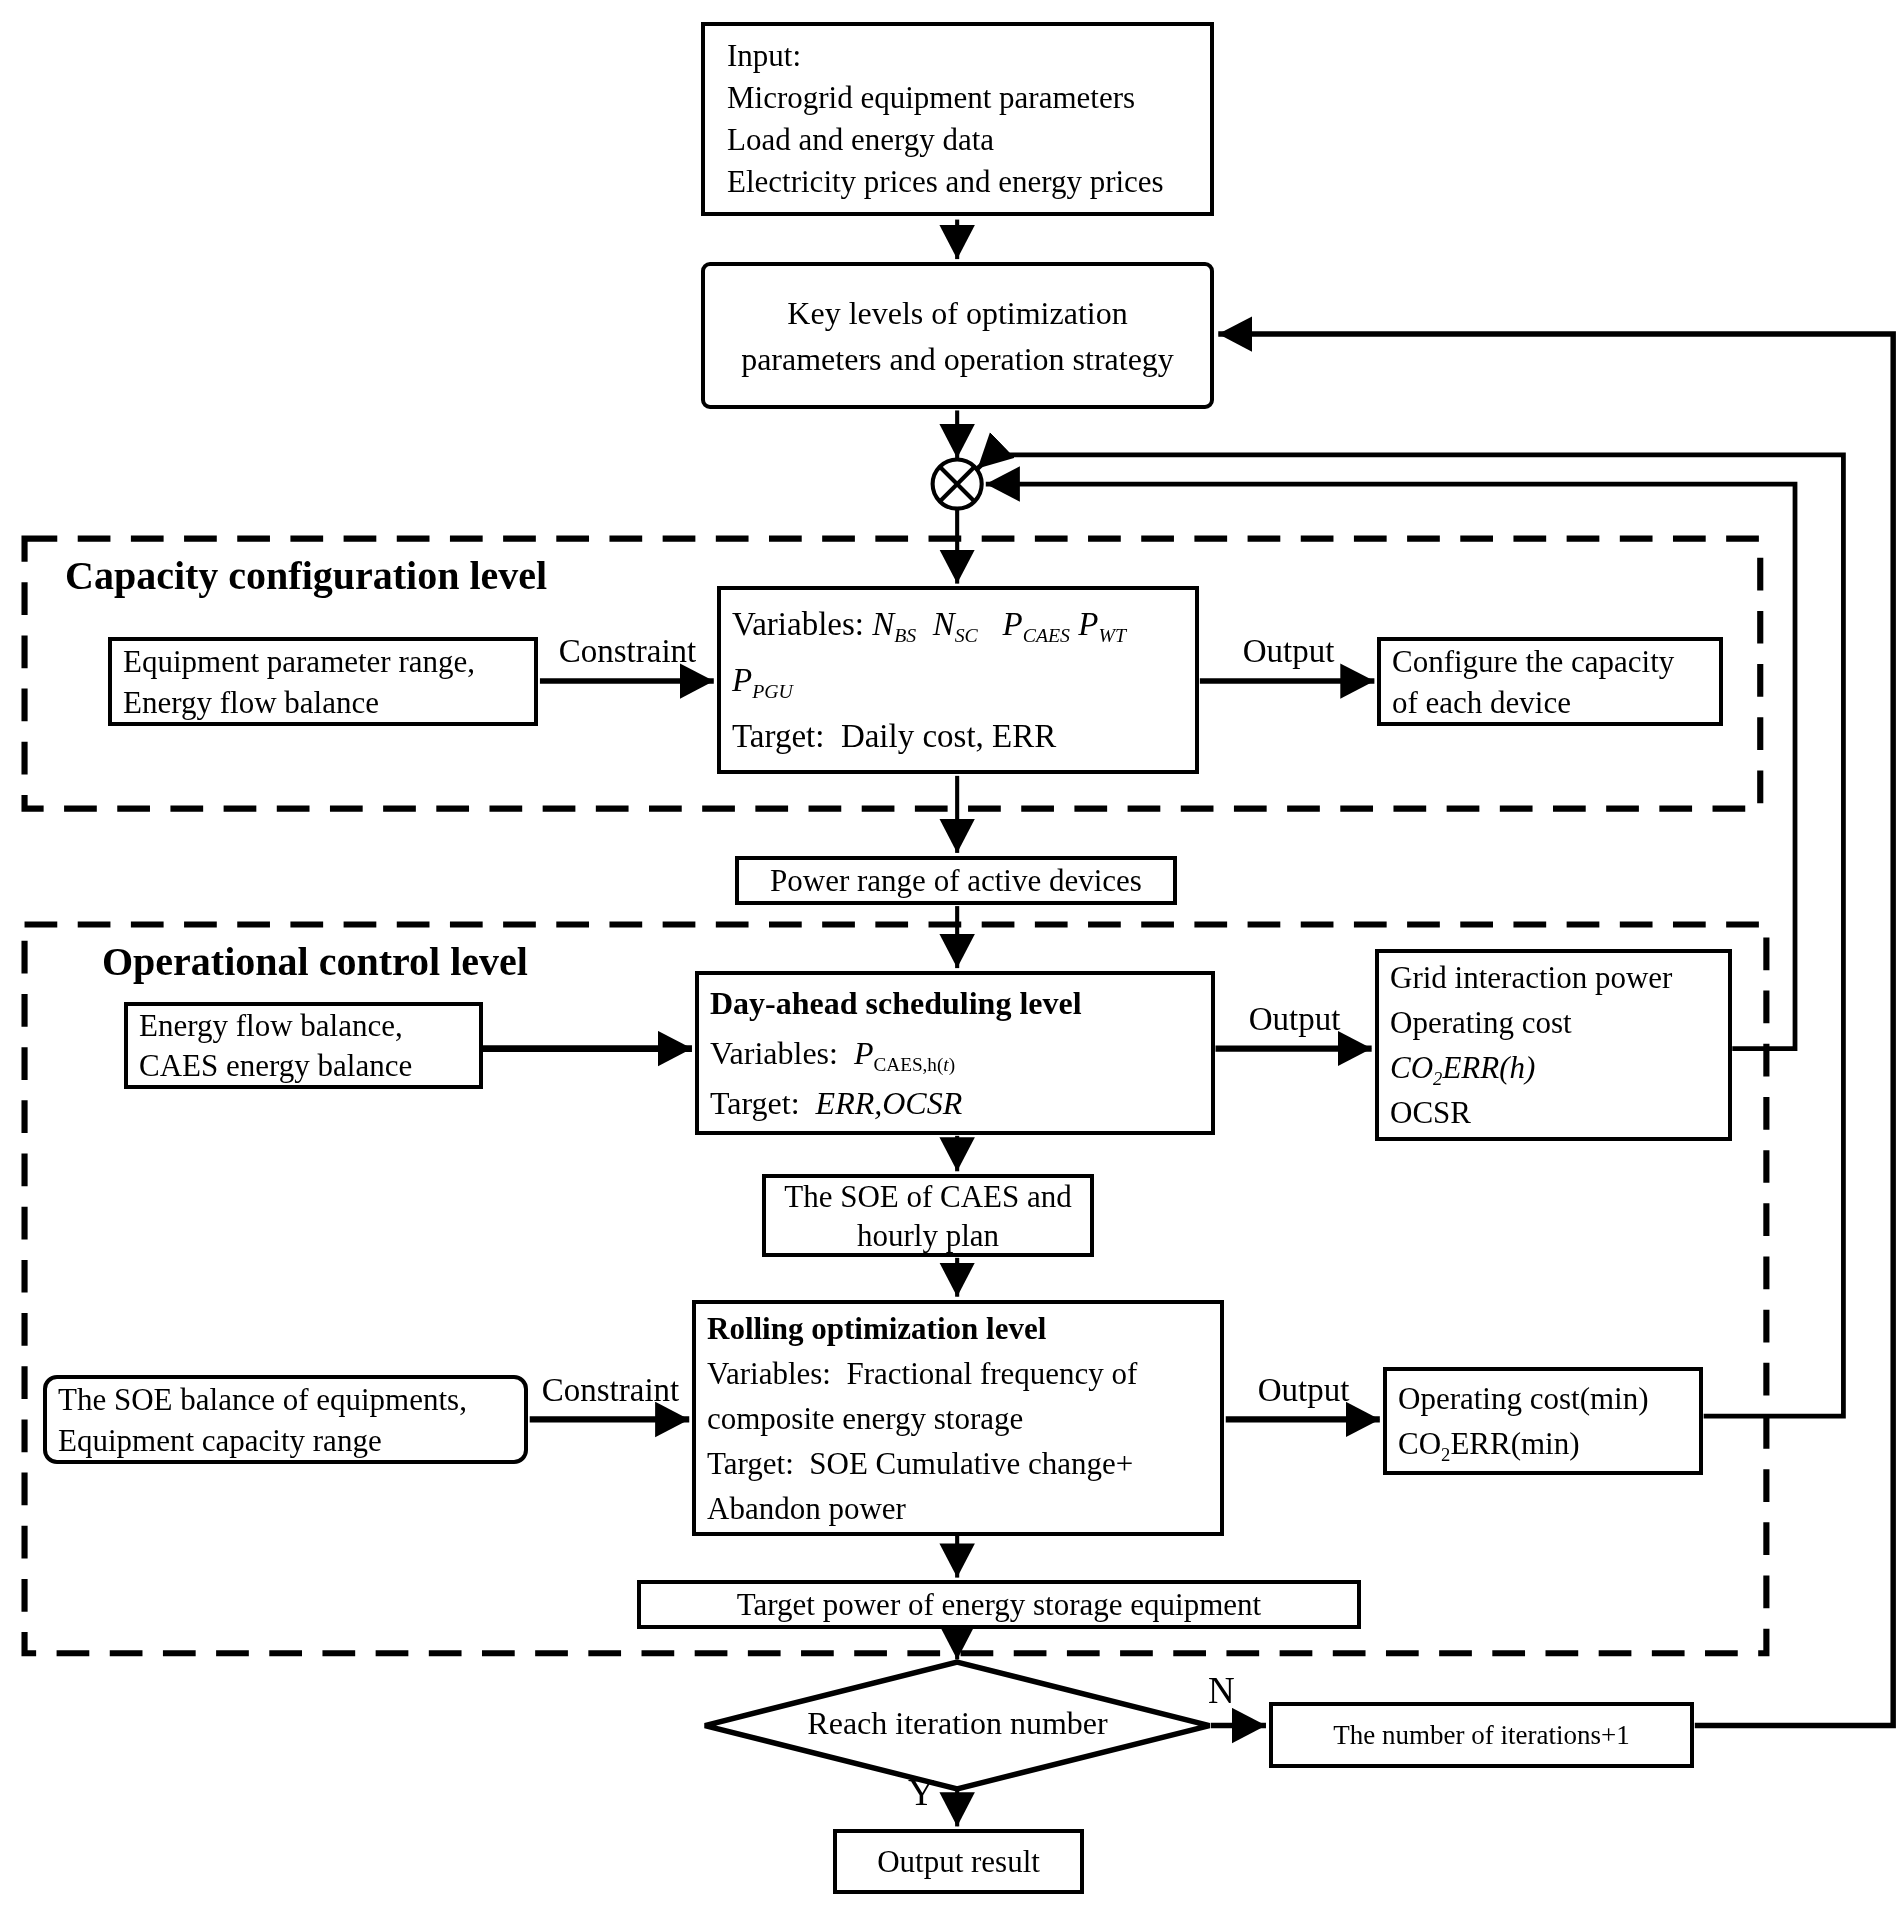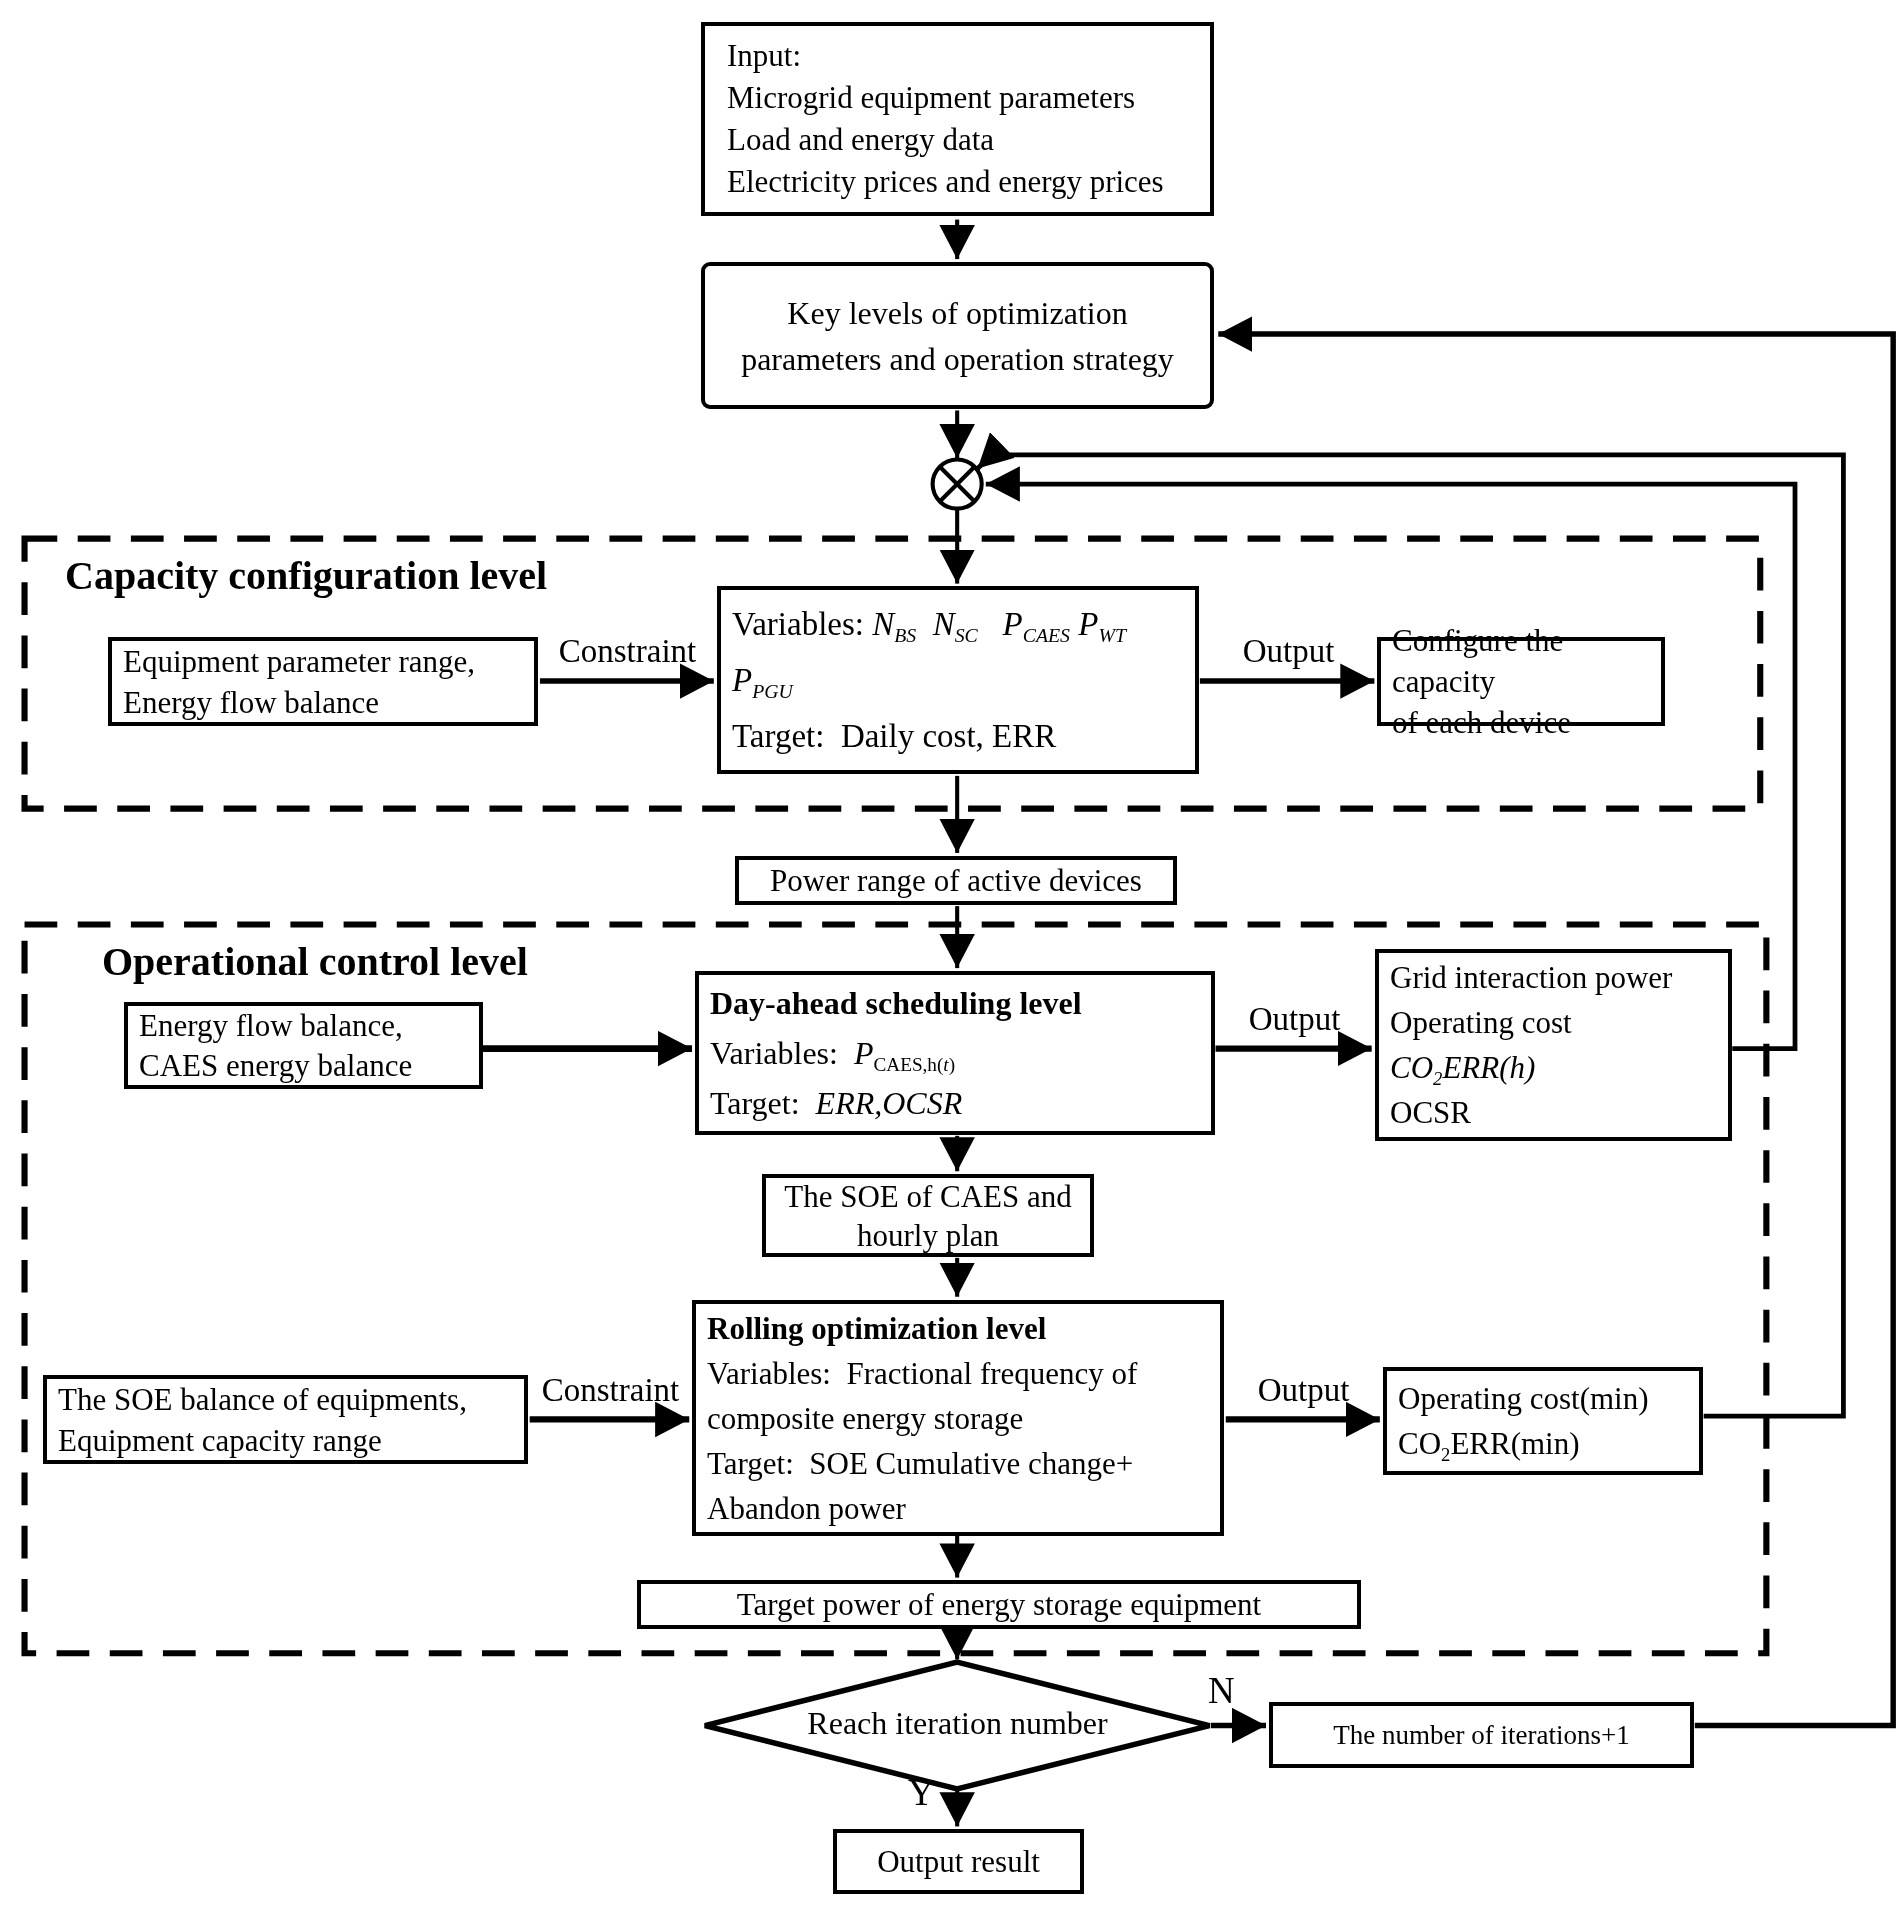--- a/index.html
+++ b/index.html
@@ -85,21 +85,21 @@
   <div class="lbl" style="left:543px;top:633px;width:169px;">Constraint</div>
 
   <div class="box left" style="left:717px;top:586px;width:482px;height:188px;font-size:33px;line-height:56px;">
     <div class="line"><span>Variables: </span><span class="i">N</span><span class="i sub">BS</span><span>  </span><span class="i">N</span><span class="i sub">SC</span><span>   </span><span class="i">P</span><span class="i sub">CAES</span><span> </span><span class="i">P</span><span class="i sub">WT</span></div>
     <div class="line"><span class="i">P</span><span class="i sub">PGU</span></div>
     <div class="line">Target:  Daily cost, ERR</div>
   </div>
 
   <div class="lbl" style="left:1208px;top:633px;width:161px;">Output</div>
 
-  <div class="box left" style="left:1377px;top:637px;width:288px;height:89px;font-size:31px;line-height:41px;">
+  <div class="box left" style="left:1377px;top:637px;width:346px;height:89px;font-size:31px;line-height:41px;">
     <div class="line">Configure the capacity</div>
     <div class="line">of each device</div>
   </div>
 
   <div class="box center" style="left:735px;top:856px;width:442px;height:49px;font-size:31px;line-height:38px;">
     <div class="line">Power range of active devices</div>
   </div>
 
   <div class="sec-title" style="left:102px;top:938px;">Operational control level</div>
 
@@ -129,21 +129,21 @@
   </div>
 
   <div class="box left" style="left:692px;top:1300px;width:532px;height:236px;font-size:31px;line-height:45px;">
     <div class="line b">Rolling optimization level</div>
     <div class="line">Variables:  Fractional frequency of</div>
     <div class="line">composite energy storage</div>
     <div class="line">Target:  SOE Cumulative change+</div>
     <div class="line">Abandon power</div>
   </div>
 
-  <div class="box left" style="left:43px;top:1375px;width:485px;height:89px;font-size:31px;line-height:41px;">
+  <div class="box left" style="left:43px;top:1375px;width:485px;height:89px;font-size:31px;line-height:41px;border-radius:14px;">
     <div class="line">The SOE balance of equipments,</div>
     <div class="line">Equipment capacity range</div>
   </div>
 
   <div class="lbl" style="left:526px;top:1372px;width:169px;">Constraint</div>
 
   <div class="lbl" style="left:1223px;top:1372px;width:161px;">Output</div>
 
   <div class="box left" style="left:1383px;top:1367px;width:320px;height:108px;font-size:31px;line-height:45px;">
     <div class="line">Operating cost(min)</div>

